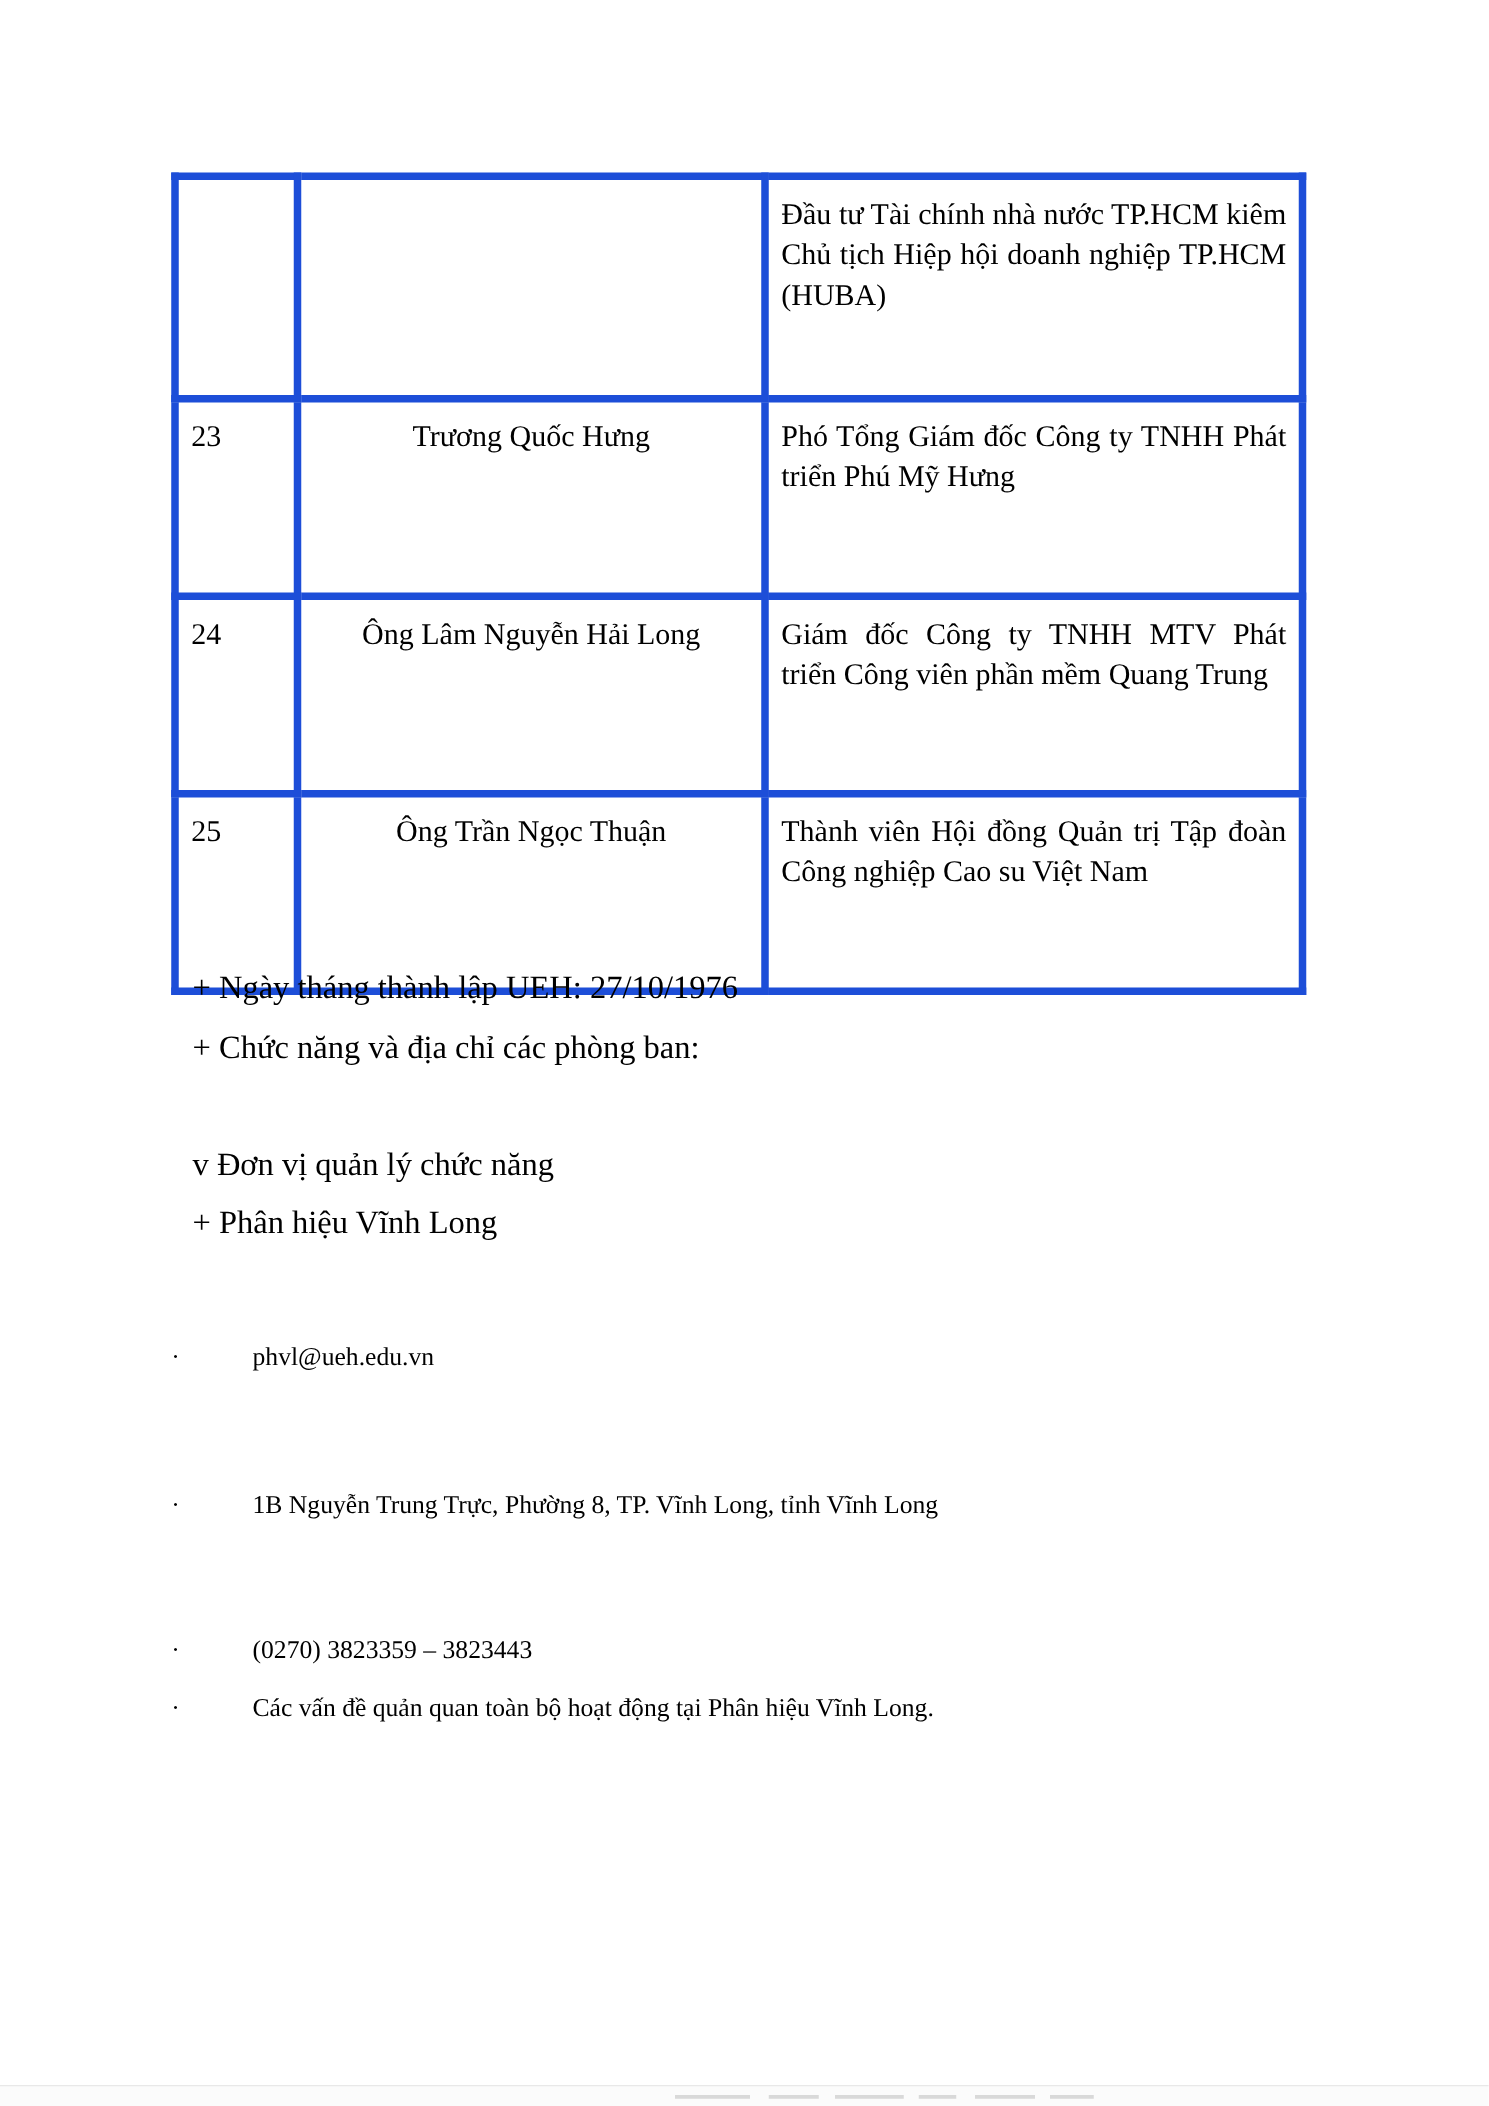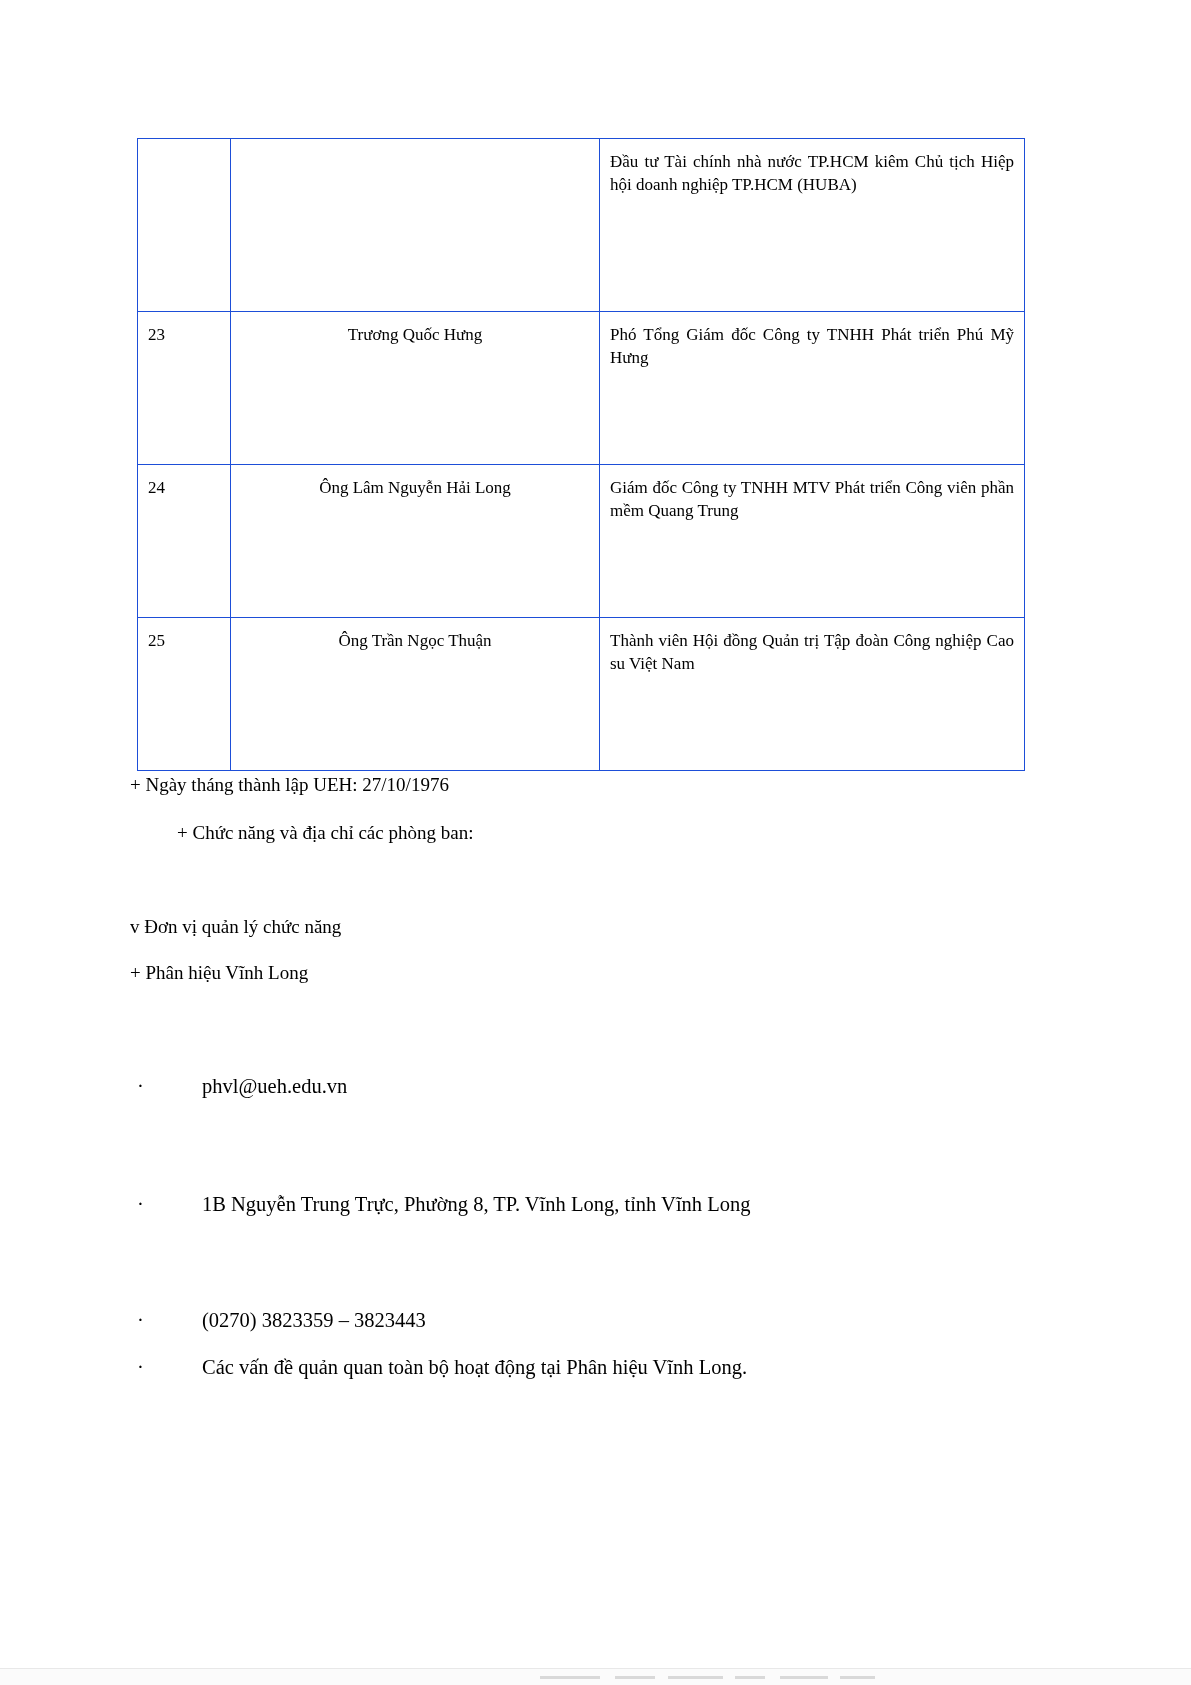--- a/index.html
+++ b/index.html
@@ -24,46 +24,46 @@
   }
   .doc-table {
     position: absolute;
     left: 137px;
     top: 138px;
     width: 826px;
     border-collapse: collapse;
     table-layout: fixed;
   }
   .doc-table td {
-    border: 1px solid #1d4ed8;
+    border: 6px solid #1d4ed8;
     vertical-align: top;
     padding: 12px 10px 10px 10px;
-    font-size: 17px;
+    font-size: 24px;
     line-height: 1.35;
   }
   .col-num { width: 72px; text-align: left; padding-right: 14px; }
   .col-name { width: 348px; text-align: center; }
   .col-role { width: 404px; }
   .row-tall td { height: 130px; }
   .row-first td { height: 150px; }
   .just {
     text-align: justify;
     text-align-last: left;
     -webkit-hyphens: none;
     hyphens: none;
   }
   .body-block {
     position: absolute;
-    left: 130px;
+    left: 154px;
     width: 900px;
-    font-size: 19px;
+    font-size: 26px;
     line-height: 1.4;
   }
   .l-775 { top: 772px; }
-  .l-820 { top: 820px; margin-left: 47px; }
+  .l-820 { top: 820px; }
   .l-915 { top: 914px; }
   .l-960 { top: 960px; }
   .bullet-row {
     position: absolute;
     left: 137px;
     width: 950px;
     font-size: 20.5px;
     line-height: 1.4;
     display: flex;
     align-items: flex-start;

